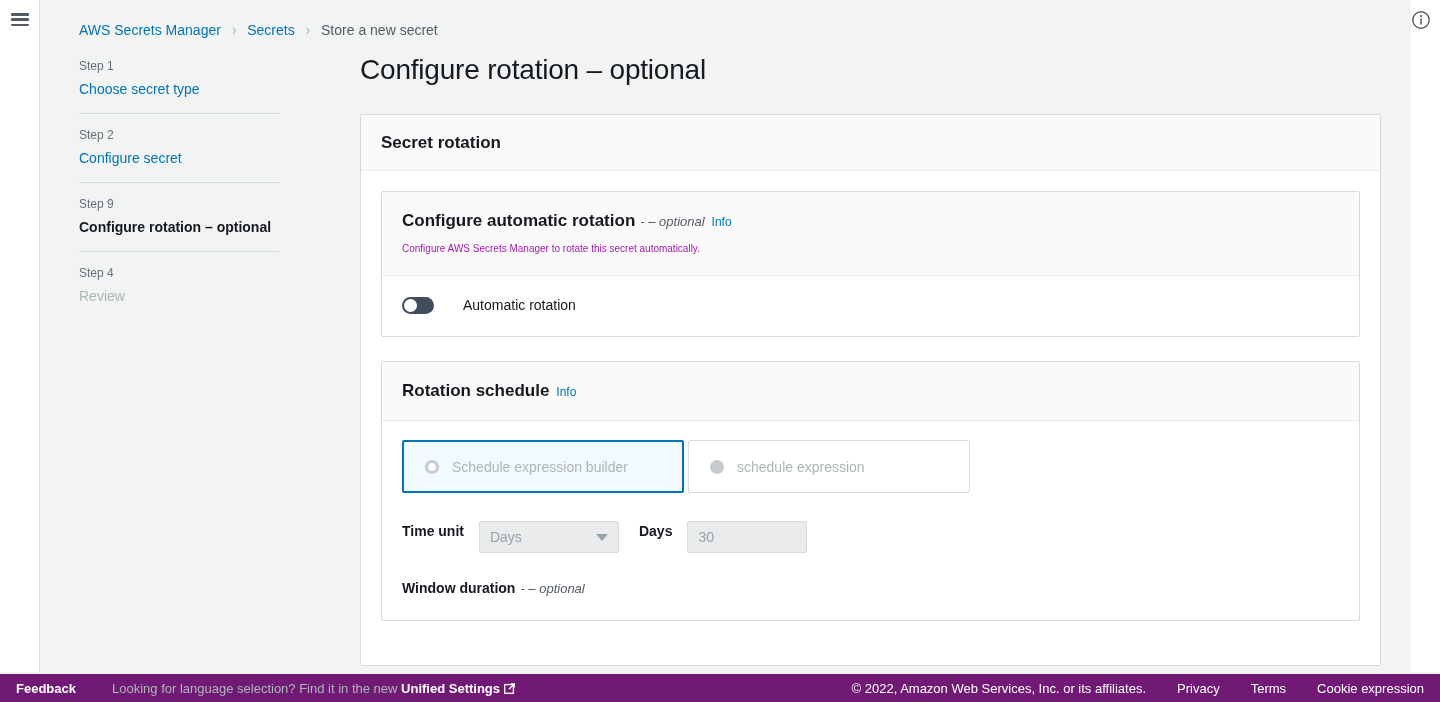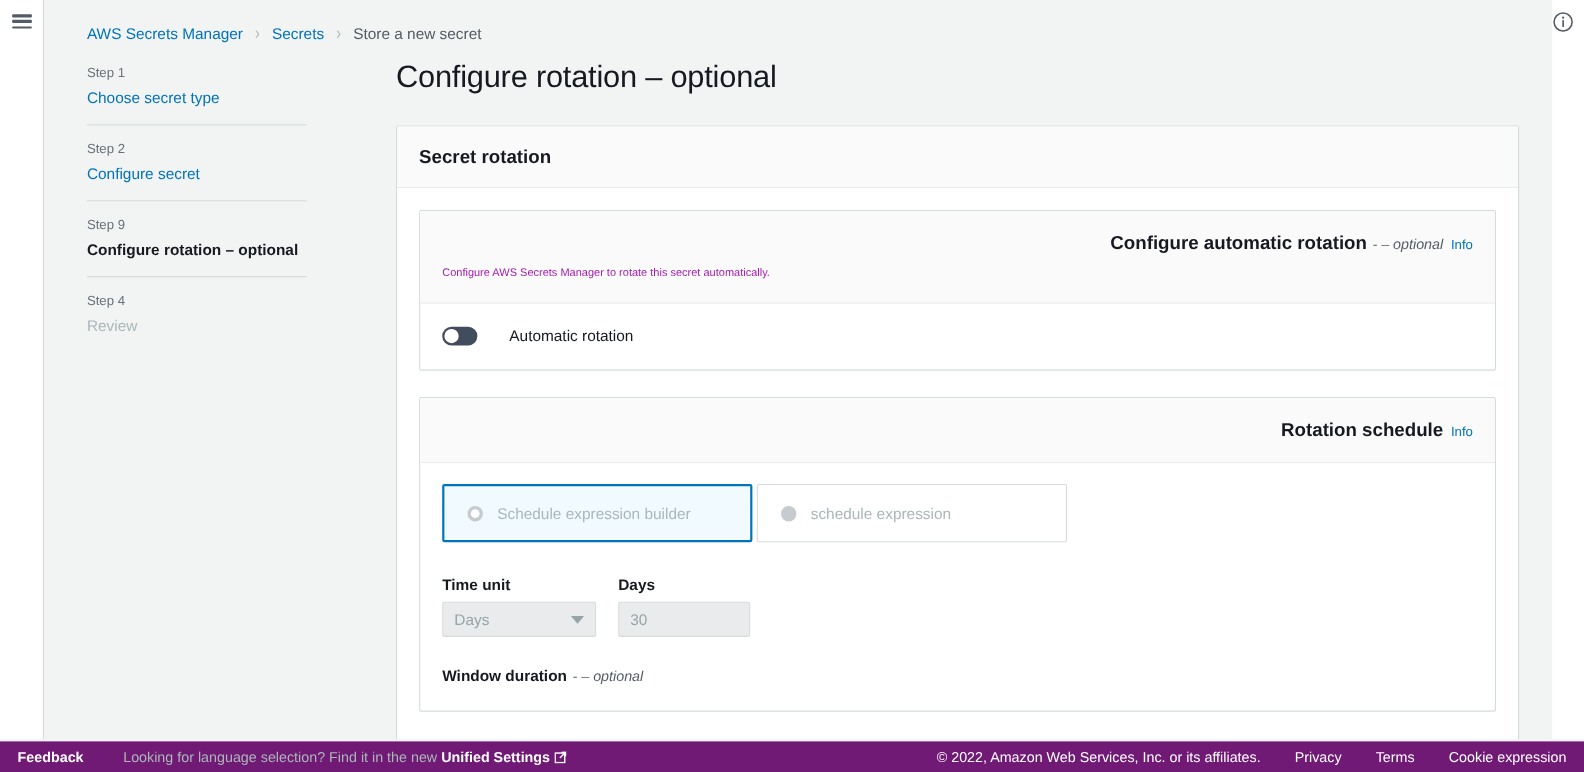--- a/index.html
+++ b/index.html
@@ -96,21 +96,21 @@
   .panel {
     border: 1px solid #d5dbdb; border-radius: 2px;
     background: #ffffff; margin-bottom: 24px;
   }
   .panel-header {
     background: #fafafa; border-bottom: 1px solid #e9ebed;
     padding: 18px 20px 17px 20px;
   }
   .panel-title {
     font-size: 17px; font-weight: bold; color: #16191f; line-height: 22px;
-    display: flex; align-items: baseline; flex-wrap: wrap; justify-content: flex-end;
+    display: flex; align-items: baseline; flex-wrap: wrap;
   }
   .panel-title .opt {
     font-size: 13px; font-weight: normal; font-style: italic;
     color: #545b64; margin-left: 5px;
   }
   .panel-title .info-link {
     font-size: 12px; font-weight: normal; font-style: normal;
     color: #0073bb; margin-left: 7px; cursor: pointer;
   }
   .panel-desc {
@@ -144,21 +144,21 @@
     border: 3px solid #c6cbcf; background: #ffffff; flex: none;
   }
   .radio-filled {
     width: 14px; height: 14px; border-radius: 50%;
     background: #c6cbcf; flex: none;
   }
   .tile-label { font-size: 14px; color: #aab7b8; margin-left: 13px; line-height: 20px; }
 
   
   .field-row { display: flex; gap: 20px; }
-  .form-field { display: flex; flex-direction: column; }
+  .form-field { display: flex; flex-direction: row; gap: 15px; }
   .field-label {
     font-size: 14px; font-weight: bold; color: #16191f;
     line-height: 20px; margin-bottom: 6px;
   }
   .control {
     height: 32px; background: #e9ebed; border: 1px solid #d5dbdb;
     border-radius: 2px; display: flex; align-items: center;
     padding: 0 10px; font-size: 14px; color: #95a5a6;
   }
   .select { width: 140px; justify-content: space-between; cursor: default; }

